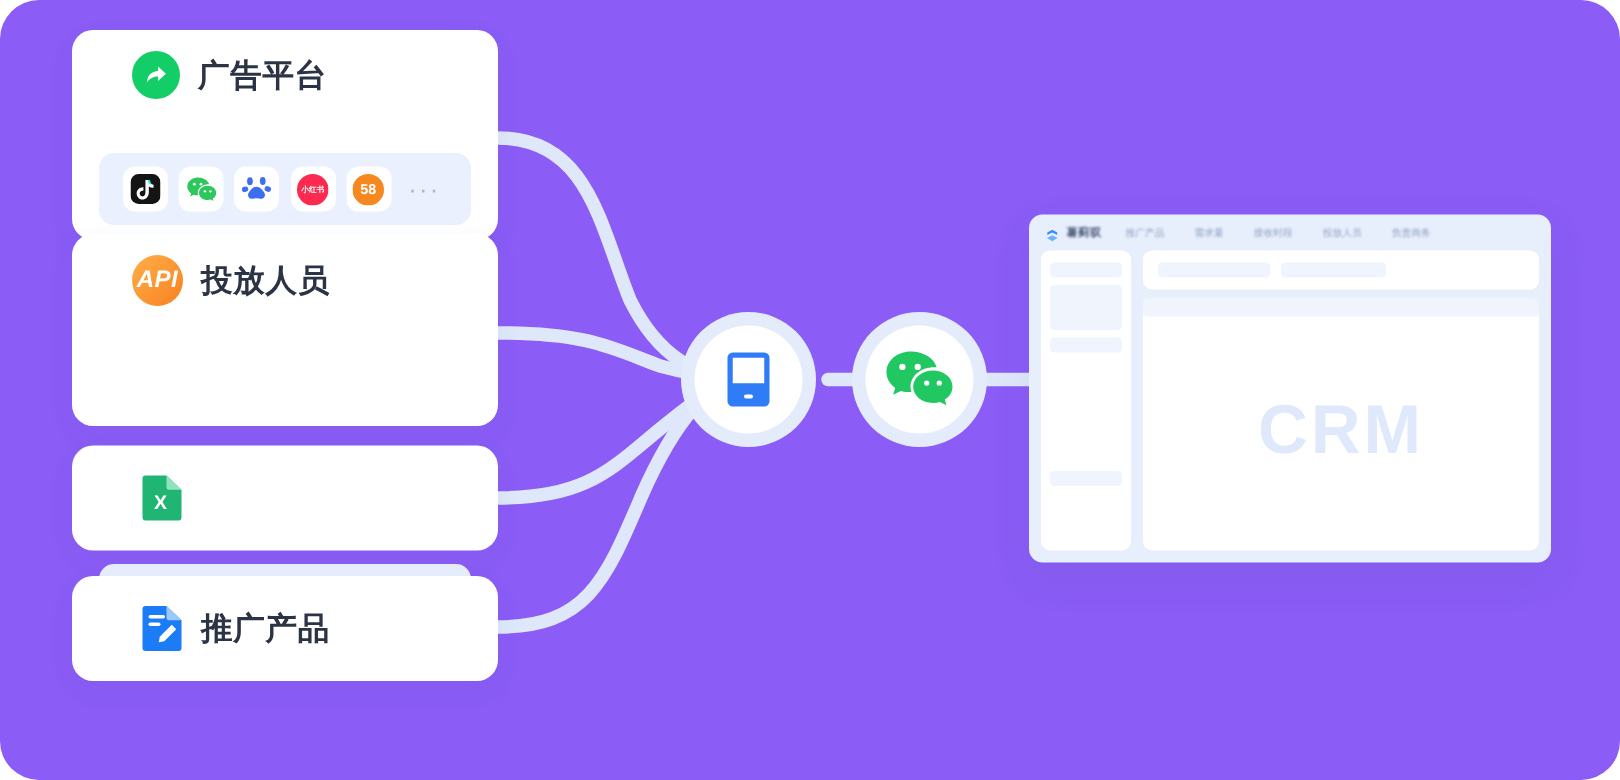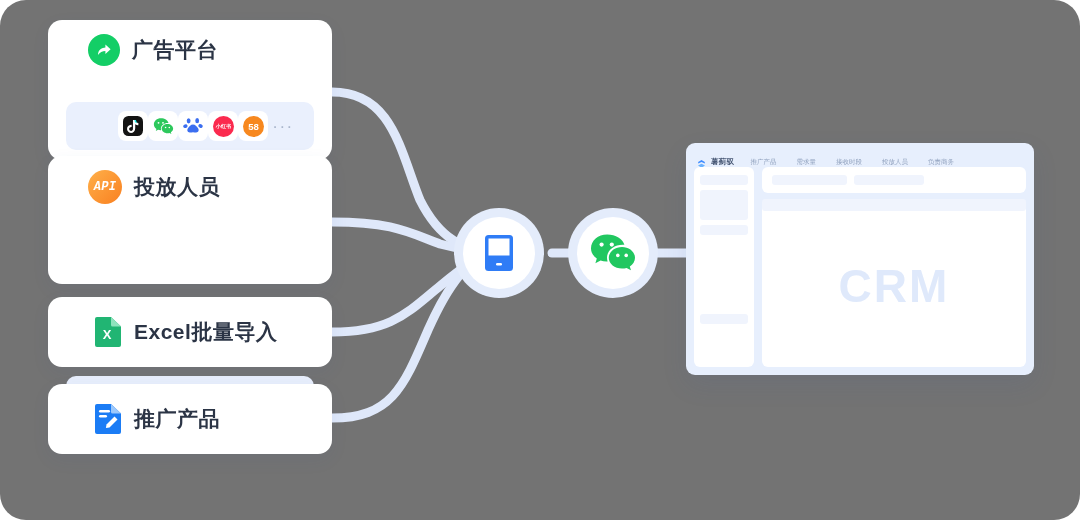--- a/index.html
+++ b/index.html
@@ -3,21 +3,21 @@
 <meta charset="utf-8">
 <style>
   html,body{margin:0;padding:0;}
   body{
     width:1080px;height:520px;overflow:hidden;
     background:#ffffff;
     font-family:"Liberation Sans","DejaVu Sans",sans-serif;
   }
   #stage{
     position:relative;width:1080px;height:520px;
-    background:#737373;
+    background:#8b5cf6;
     border-radius:26px;
     overflow:hidden;
   }
   
   #wires{position:absolute;left:0;top:0;width:1080px;height:520px;}
 
   
   .card{
     position:absolute;left:48px;width:284px;
     background:#ffffff;border-radius:14px;
@@ -36,34 +36,34 @@
   }
 
   
   .ico-share{width:32px;height:32px;border-radius:50%;background:#13ce66;
              position:relative;flex:0 0 auto;}
   .ico-share svg{position:absolute;left:6px;top:6px;}
 
   
   .ico-api{width:34px;height:34px;border-radius:50%;
            background:linear-gradient(135deg,#ffb04a,#f98020);
-           color:#fff;font-size:12px;font-weight:700;font-style:italic;
+           color:#fff;font-size:16px;font-weight:700;font-style:italic;
            display:flex;align-items:center;justify-content:center;flex:0 0 auto;
-           letter-spacing:.3px;font-family:Liberation Mono, monospace;}
+           letter-spacing:.3px;}
 
   
   .ico-doc{width:28px;height:32px;position:relative;flex:0 0 auto;}
 
   
   .strip{
     position:absolute;left:18px;right:18px;
     background:#eaf0fd;border-radius:10px;
     display:flex;align-items:center;
   }
-  #strip-ad{top:82px;height:48px;justify-content:flex-end;padding:0 16px;}
+  #strip-ad{top:82px;height:48px;justify-content:space-between;padding:0 16px;}
   #strip-api{top:220px;height:46px;justify-content:space-between;padding:0 9px;}
 
   .tile{width:30px;height:30px;border-radius:8px;background:#fff;
         display:flex;align-items:center;justify-content:center;flex:0 0 auto;}
   .tile.plain{background:transparent;}
   .dots{color:#aab6cc;font-size:17px;letter-spacing:1.5px;line-height:1;}
 
   .pill{background:#fff;border-radius:8px;height:30px;display:flex;
         align-items:center;gap:5px;padding:0 8px;flex:0 0 auto;
         font-size:12px;font-weight:700;white-space:nowrap;}
@@ -90,21 +90,21 @@
   #hub-wechat{left:577px;top:217px;width:72px;height:72px;
               box-shadow:0 0 0 9px #e4ecfb;}
 
   
   #crm{
     position:absolute;left:686px;top:143px;width:348px;height:232px;
     background:#e7effd;border-radius:9px;
     box-shadow:0 10px 26px rgba(61,92,160,.10);
     overflow:hidden;
   }
-  #crm-bar{height:24px;display:flex;align-items:flex-end;padding:0 0 0 10px;gap:16px;}
+  #crm-bar{height:24px;display:flex;align-items:center;padding:0 0 0 10px;gap:16px;}
   #crm-logo{display:flex;align-items:center;gap:4px;}
   #crm-logo .mark{width:11px;height:11px;flex:0 0 auto;}
   #crm-logo .name{font-size:7.5px;font-weight:700;color:#4a5a77;
                   filter:blur(.55px);letter-spacing:.3px;white-space:nowrap;}
   #crm-nav{display:flex;gap:20px;}
   #crm-nav span{font-size:6.5px;color:#8fa0bd;filter:blur(.6px);white-space:nowrap;}
 
   #crm-body{position:absolute;left:8px;right:8px;top:24px;bottom:8px;display:flex;gap:8px;}
   #crm-side{width:60px;background:#fff;border-radius:6px;padding:8px 6px;box-sizing:border-box;}
   #crm-side .bar{background:#f0f4fd;border-radius:3px;}
@@ -242,21 +242,20 @@
 
   <div class="card" id="card-excel">
     <div class="card-head single">
       <span class="ico-doc">
         <svg width="28" height="32" viewBox="0 0 28 32">
           <path d="M1 3 a2 2 0 0 1 2-2 h14 l10 9.5 V29 a2 2 0 0 1-2 2 H3 a2 2 0 0 1-2-2 Z" fill="#21b573"></path>
           <path d="M17 1 l10 9.5 h-8.5 a1.5 1.5 0 0 1-1.5-1.5 Z" fill="#8fe3bd"></path>
           <text x="13" y="23" text-anchor="middle" font-size="13" fill="#fff" font-family="'Liberation Sans',sans-serif" font-weight="700">X</text>
         </svg>
       </span>
-      <span class="card-title">Excel批量导入</span>
     </div>
   </div>
 
   <div class="card" id="card-manual">
     <div class="card-head single">
       <span class="ico-doc">
         <svg width="28" height="32" viewBox="0 0 28 32">
           <path d="M1 3 a2 2 0 0 1 2-2 h14 l10 9.5 V29 a2 2 0 0 1-2 2 H3 a2 2 0 0 1-2-2 Z" fill="#1b7cf5"></path>
           <path d="M17 1 l10 9.5 h-8.5 a1.5 1.5 0 0 1-1.5-1.5 Z" fill="#9cc8fb"></path>
           <rect x="5" y="7" width="11" height="2.4" rx="1.2" fill="#fff"></rect>

